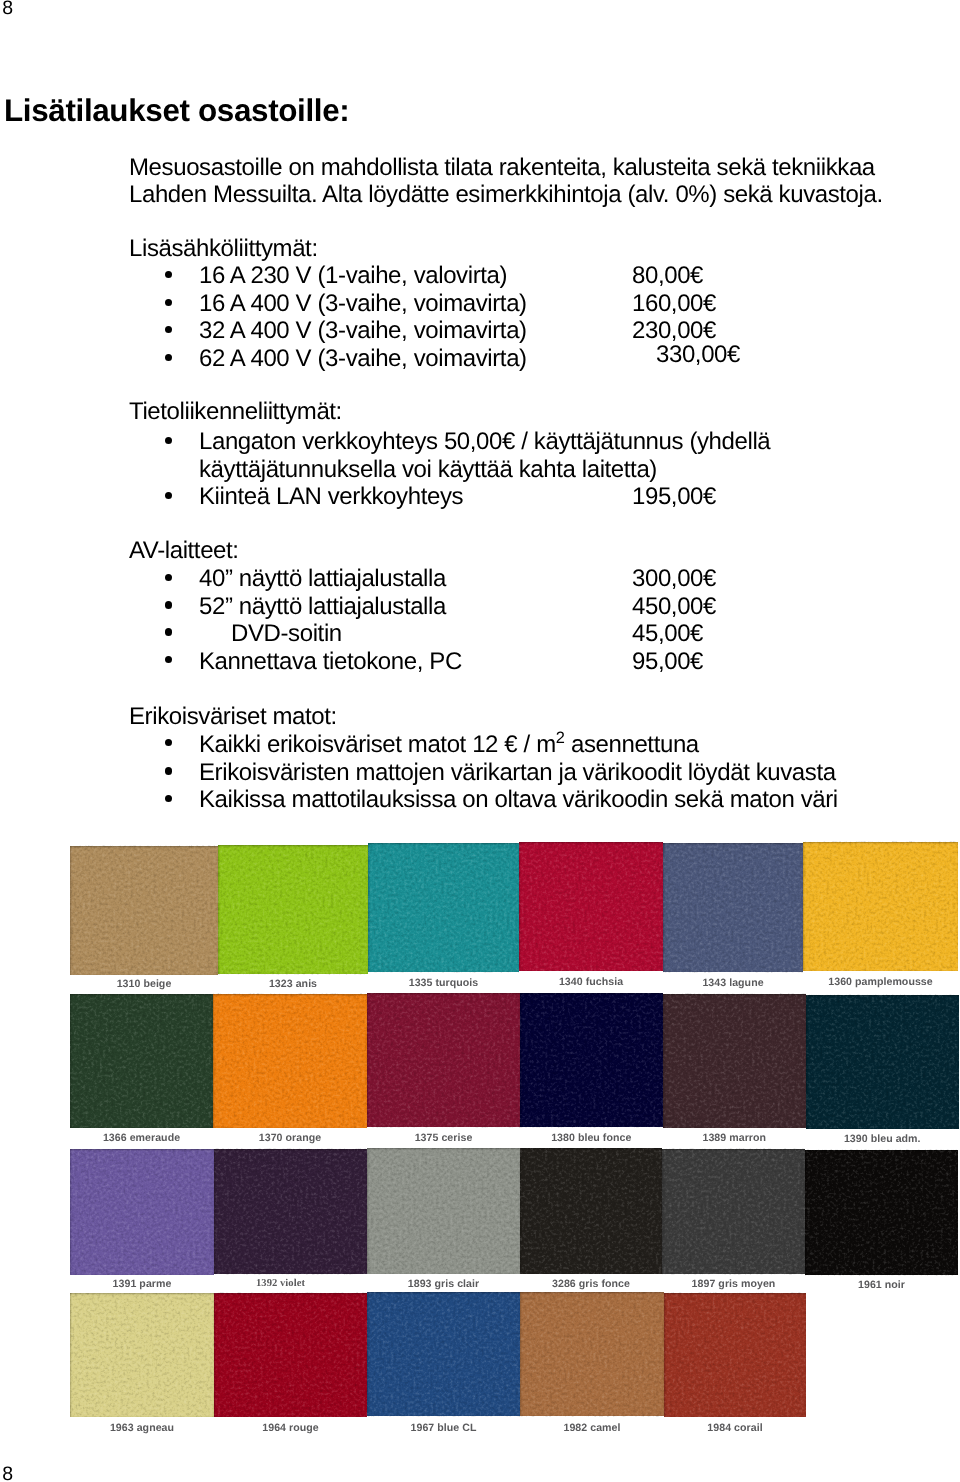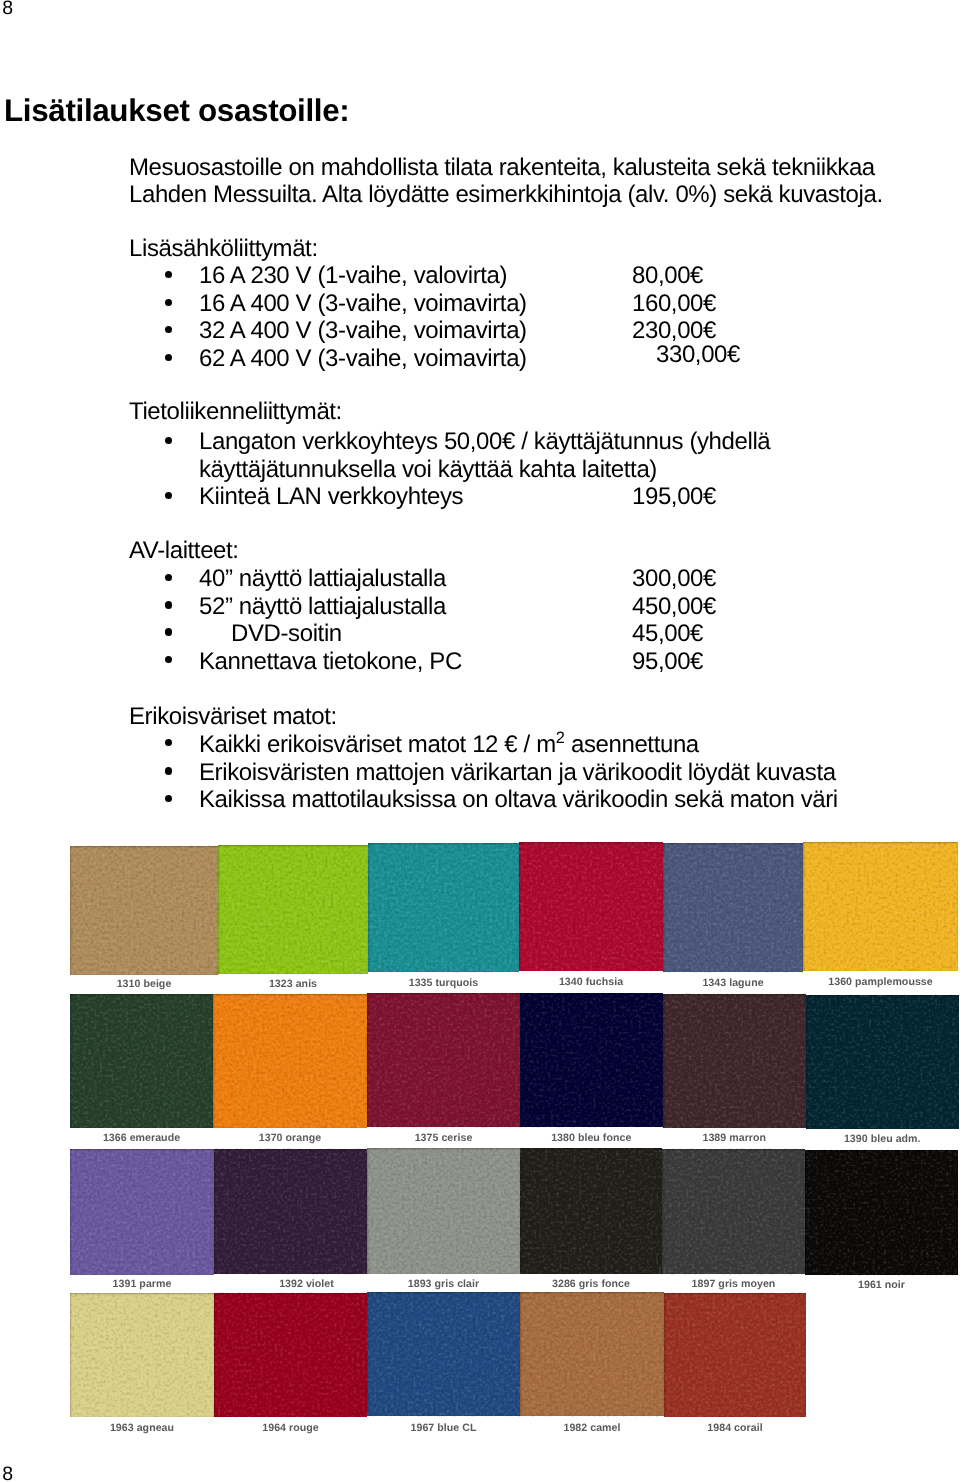--- a/index.html
+++ b/index.html
@@ -47,21 +47,21 @@
   .lbl-r1c2{left:367px;top:1131.9px;width:153px;}
   .sw-r1c3{left:520px;top:993.1px;width:142.5px;height:134px;background:#030233;}
   .lbl-r1c3{left:520px;top:1131.85px;width:142.5px;}
   .sw-r1c4{left:662.5px;top:993.8px;width:143.5px;height:134px;background:#3f272c;}
   .lbl-r1c4{left:662.5px;top:1132.2px;width:143.5px;}
   .sw-r1c5{left:806px;top:994.9px;width:152.5px;height:134px;background:#042632;}
   .lbl-r1c5{left:806px;top:1132.75px;width:152.5px;}
   .sw-r2c0{left:70px;top:1149px;width:144px;height:125.5px;background:#6b589f;}
   .lbl-r2c0{left:70px;top:1278.2px;width:144px;}
   .sw-r2c1{left:214px;top:1148.7px;width:153px;height:125.5px;background:#321e38;}
-  .lbl-r2c1{left:230px;top:1278.05px;width:153px;}
+  .lbl-r2c1{left:204px;top:1278.05px;width:153px;font-family:Liberation Serif, serif;}
   .sw-r2c2{left:367px;top:1148.4px;width:153px;height:125.5px;background:#8e928a;}
   .lbl-r2c2{left:367px;top:1277.9px;width:153px;}
   .sw-r2c3{left:520px;top:1148.2px;width:142px;height:125.5px;background:#221f1b;}
   .lbl-r2c3{left:520px;top:1277.8px;width:142px;}
   .sw-r2c4{left:662px;top:1148.8px;width:143px;height:125.5px;background:#3b3b3b;}
   .lbl-r2c4{left:662px;top:1278.1px;width:143px;}
   .sw-r2c5{left:805px;top:1149.6px;width:153px;height:125.5px;background:#0c0a09;}
   .lbl-r2c5{left:805px;top:1278.5px;width:153px;}
   .sw-r3c0{left:70px;top:1293px;width:144px;height:124px;background:#d9d189;}
   .lbl-r3c0{left:70px;top:1422.4px;width:144px;}

